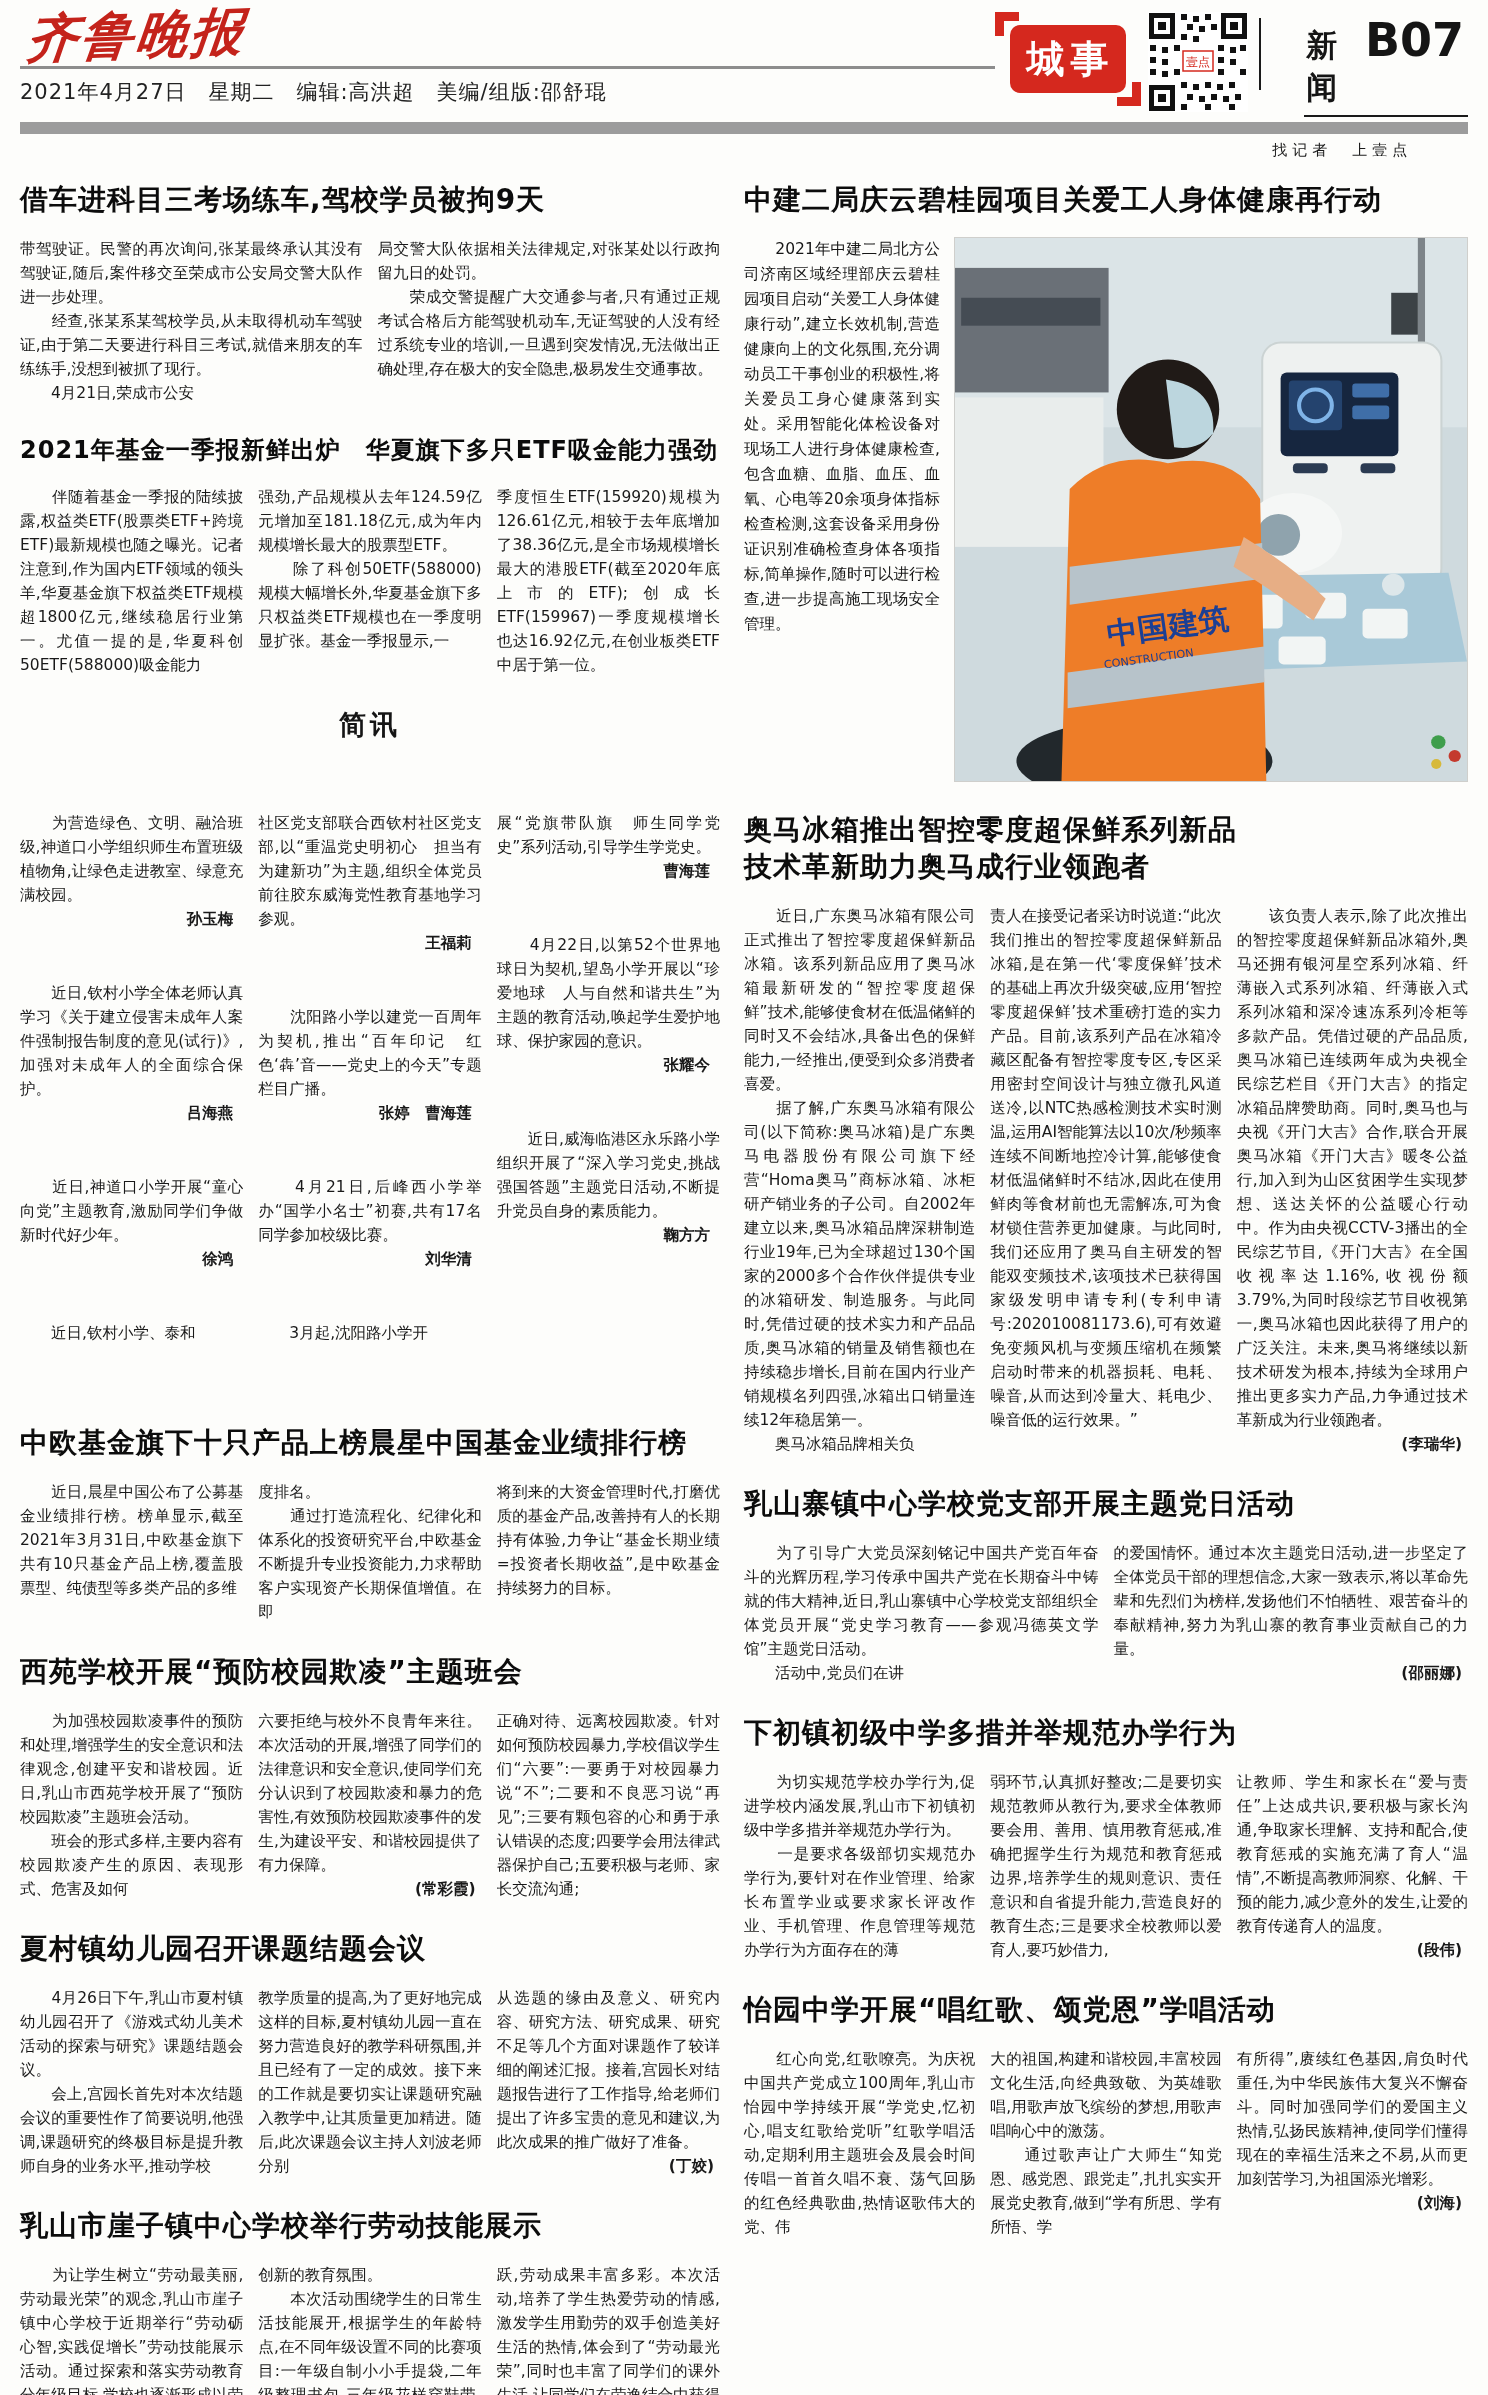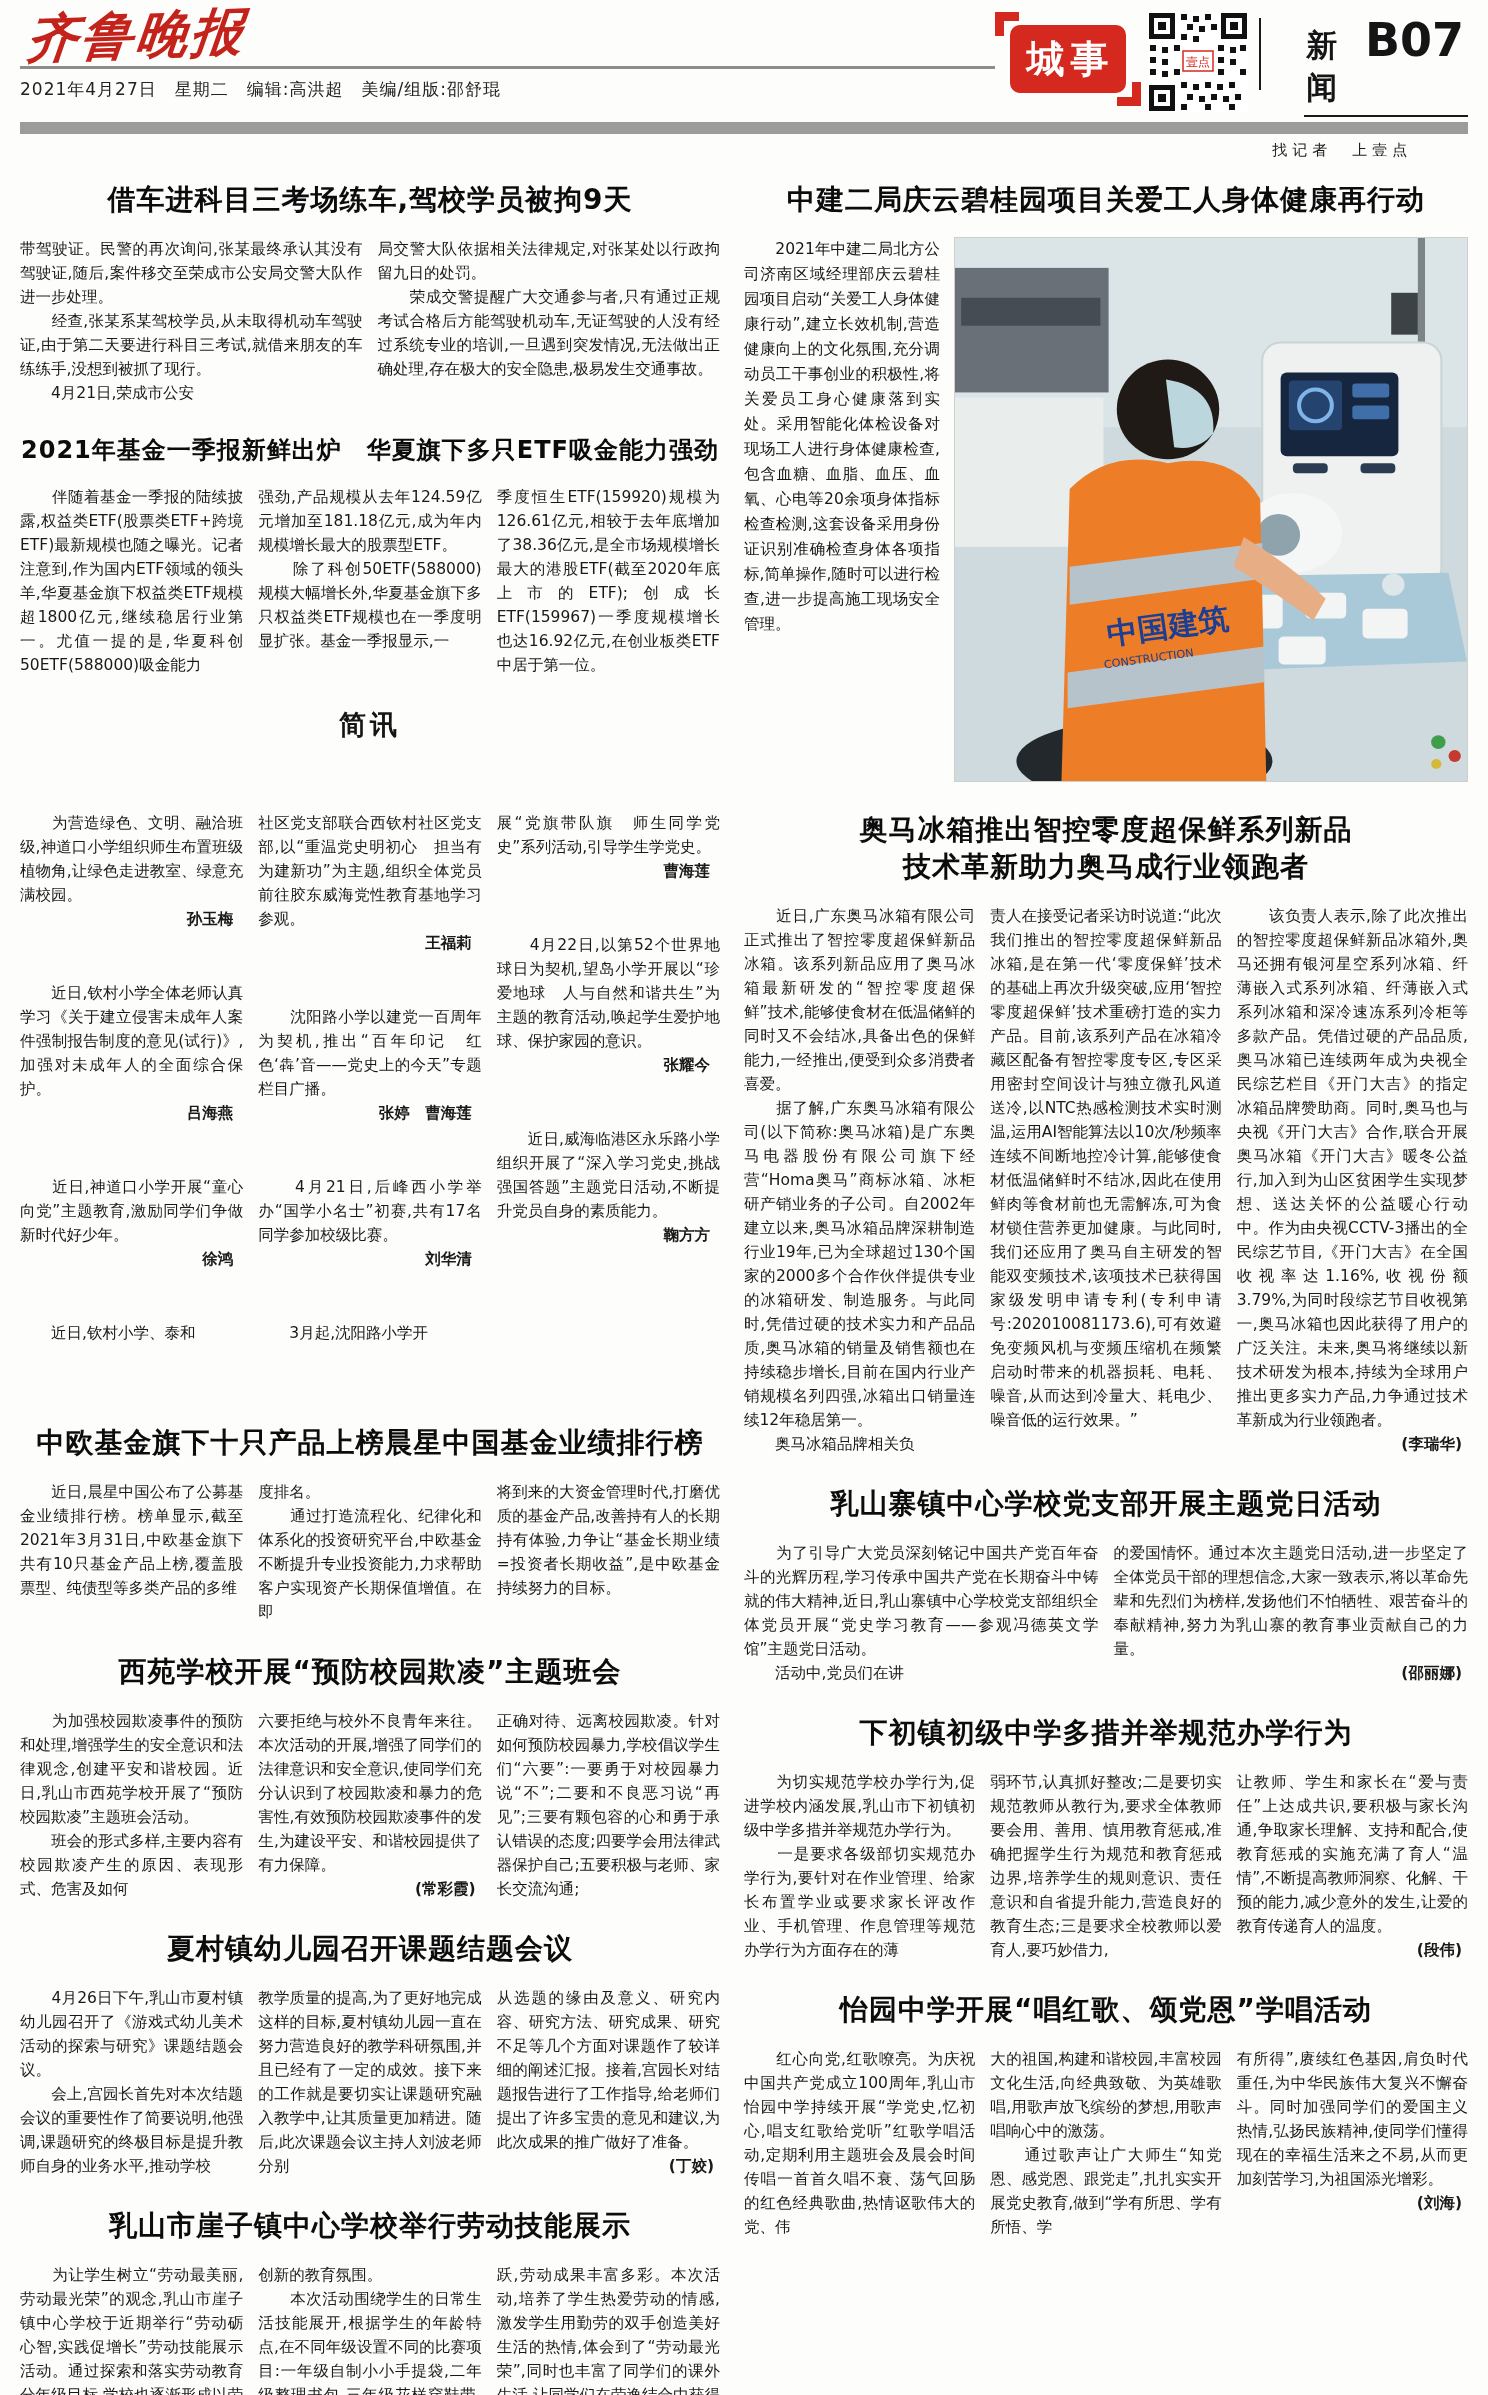--- a/index.html
+++ b/index.html
@@ -11,21 +11,21 @@
   }
   
   header { display:flex; justify-content:space-between; padding:8px 20px 0 20px; height:118px; }
   .mast-left { width:1015px; }
   .logo {
     display:inline-block; color:#c4231b; font-family:"DejaVu Serif","Liberation Serif",serif;
     font-size:52px; font-weight:bold; font-style:italic; letter-spacing:3px;
     transform:rotate(-2deg) skewX(-8deg); line-height:1.05; margin-left:6px;
   }
   .mast-rule { border-top:3px solid #8d8d8d; margin:3px 0 9px 0; }
-  .dateline { font-size:17px; color:#222; letter-spacing:1px; }
+  .dateline { font-size:21px; color:#222; letter-spacing:1px; }
   .mast-right { display:flex; align-items:flex-start; gap:7px; padding-top:4px; }
   .badge-wrap { position:relative; padding:13px 15px; }
   .corner { position:absolute; width:24px; height:24px; }
   .corner.tl { left:0; top:0; border-left:9px solid #d5281e; border-top:9px solid #d5281e; }
   .corner.br { right:0; bottom:0; border-right:9px solid #d5281e; border-bottom:9px solid #d5281e; }
   .badge {
     width:116px; height:68px; background:#d5281e; border-radius:10px;
     color:#fff; font-size:38px; font-weight:900; letter-spacing:6px;
     display:flex; align-items:center; justify-content:center; padding-left:6px;
   }
@@ -36,21 +36,21 @@
   .section-label { font-size:31px; font-weight:900; letter-spacing:2px; }
   .page-number { font-size:46px; font-weight:900; line-height:0.9; }
   .tagline { font-size:15px; letter-spacing:5px; margin-top:24px; color:#1a1a1a; }
   
   .gray-band { height:12px; background:#9c9c9c; margin:4px 20px 0 20px; }
   
   main { display:flex; gap:24px; padding:6px 20px 0 20px; }
   .half-left  { width:700px; flex:none; }
   .half-right { width:724px; flex:none; }
   article h2 {
-    text-align:center; font-size:28px; font-weight:900; color:#0c0c0c;
+    text-align:left; font-size:28px; font-weight:900; color:#0c0c0c;
     margin:30px 0 20px 0; letter-spacing:1px; line-height:1.25;
   }
   article h2.small { font-size:24px; }
   article h2.stack-top { margin-bottom:2px; }
   article h2.stack-bottom { margin-top:2px; }
   .half-left article:first-child h2, .half-right article:first-child h2 { margin-top:42px; }
   .cols { display:flex; gap:15px; }
   .col {
     flex:1; font-size:15.5px; line-height:24px; text-align:justify;
     white-space:pre-wrap; color:#191919;

